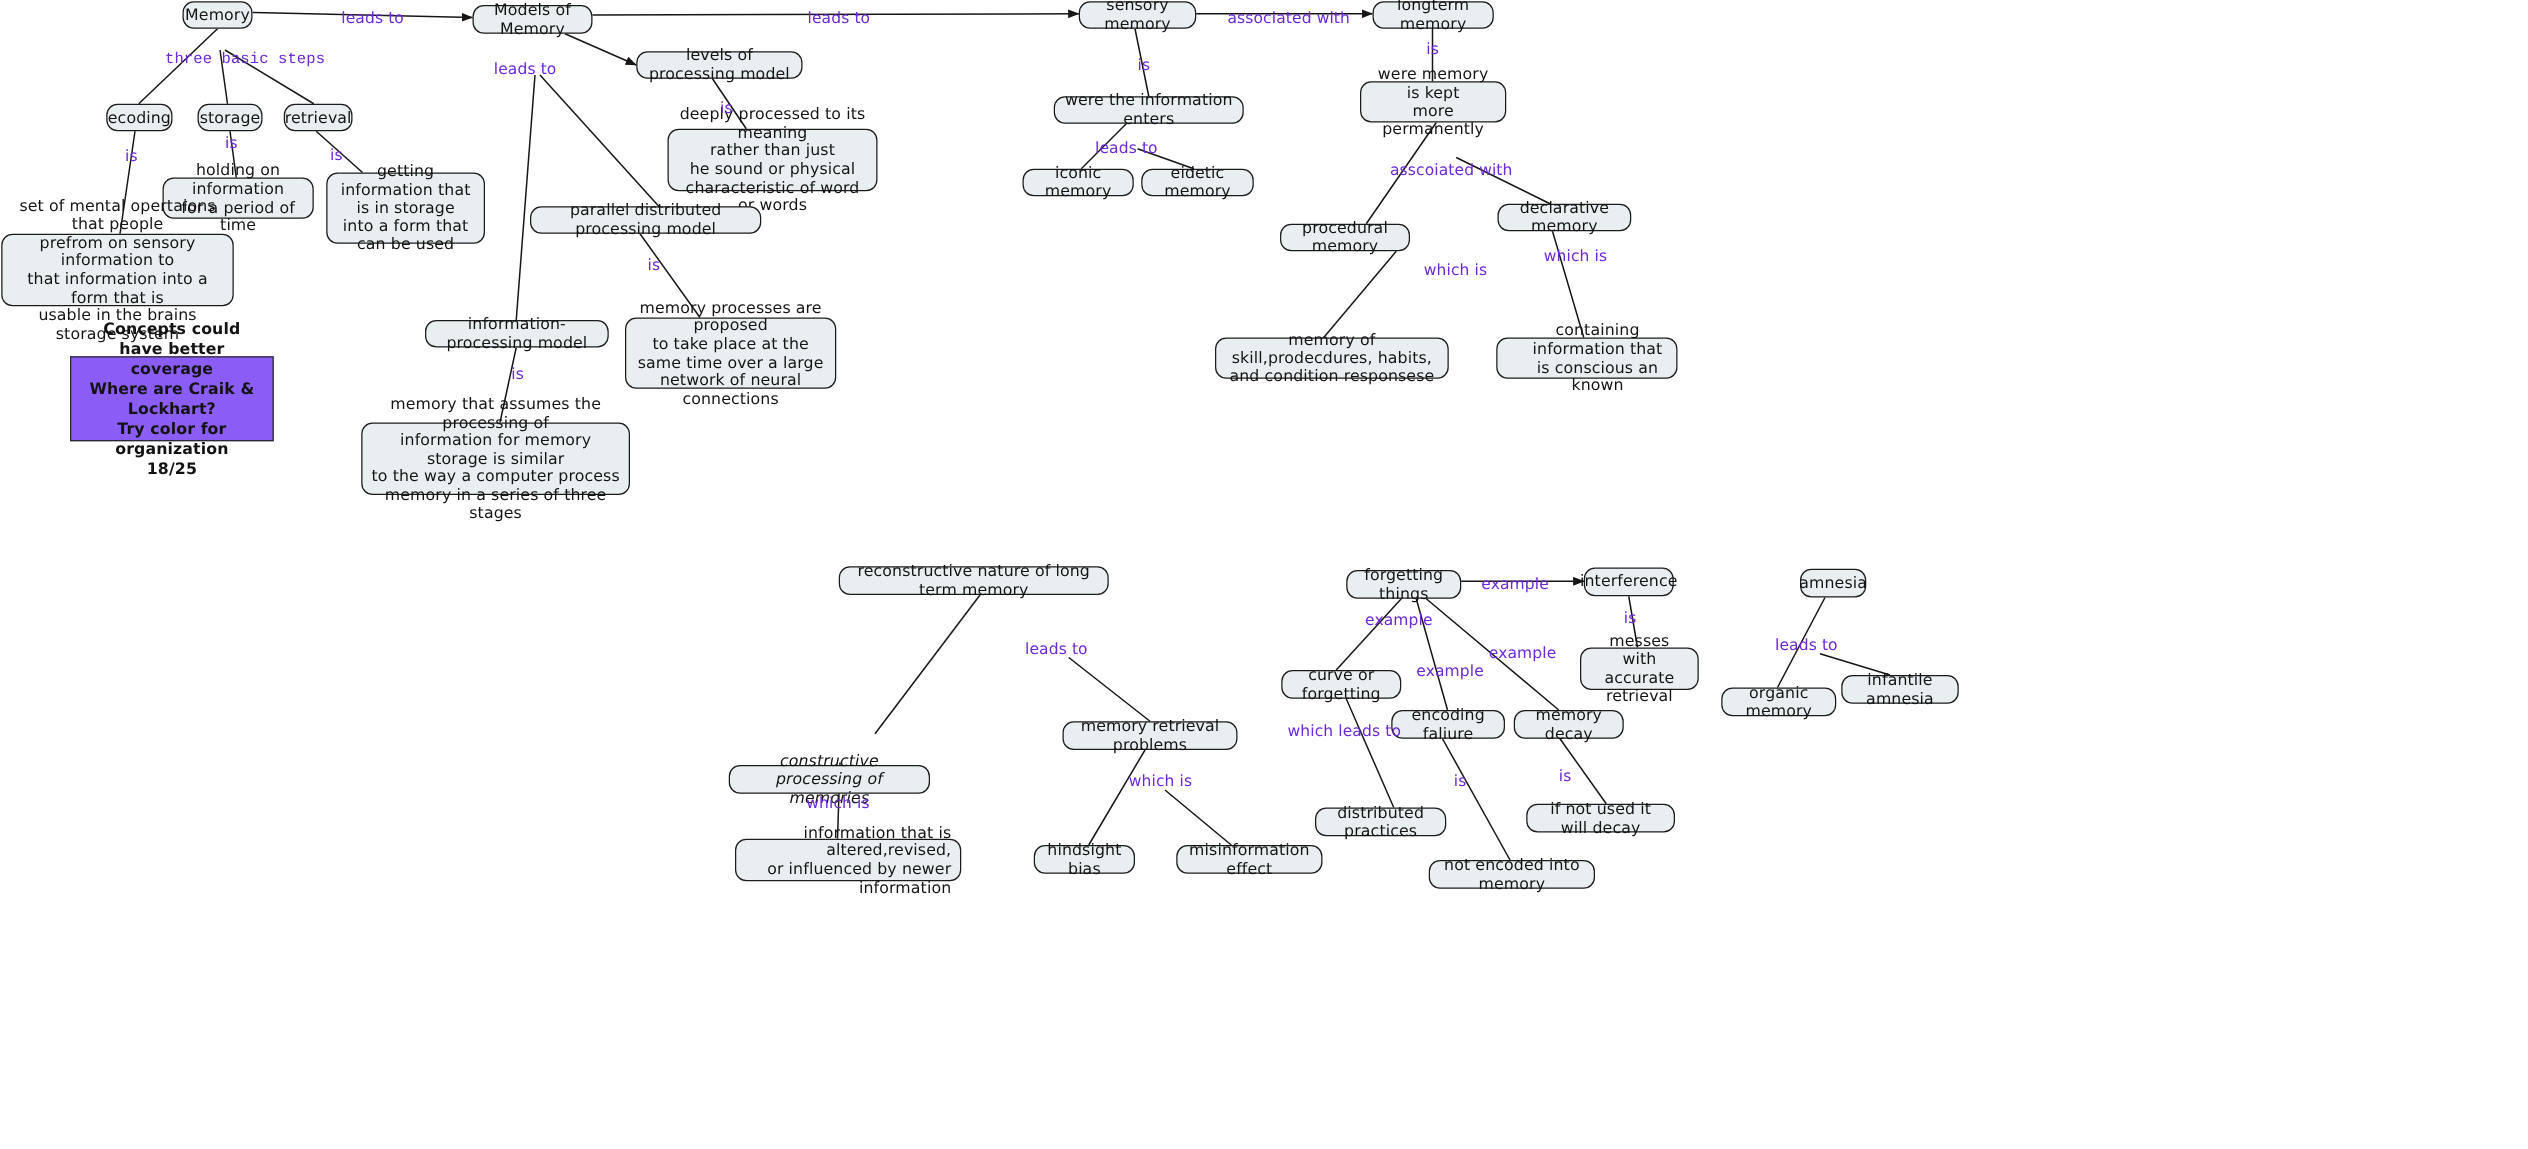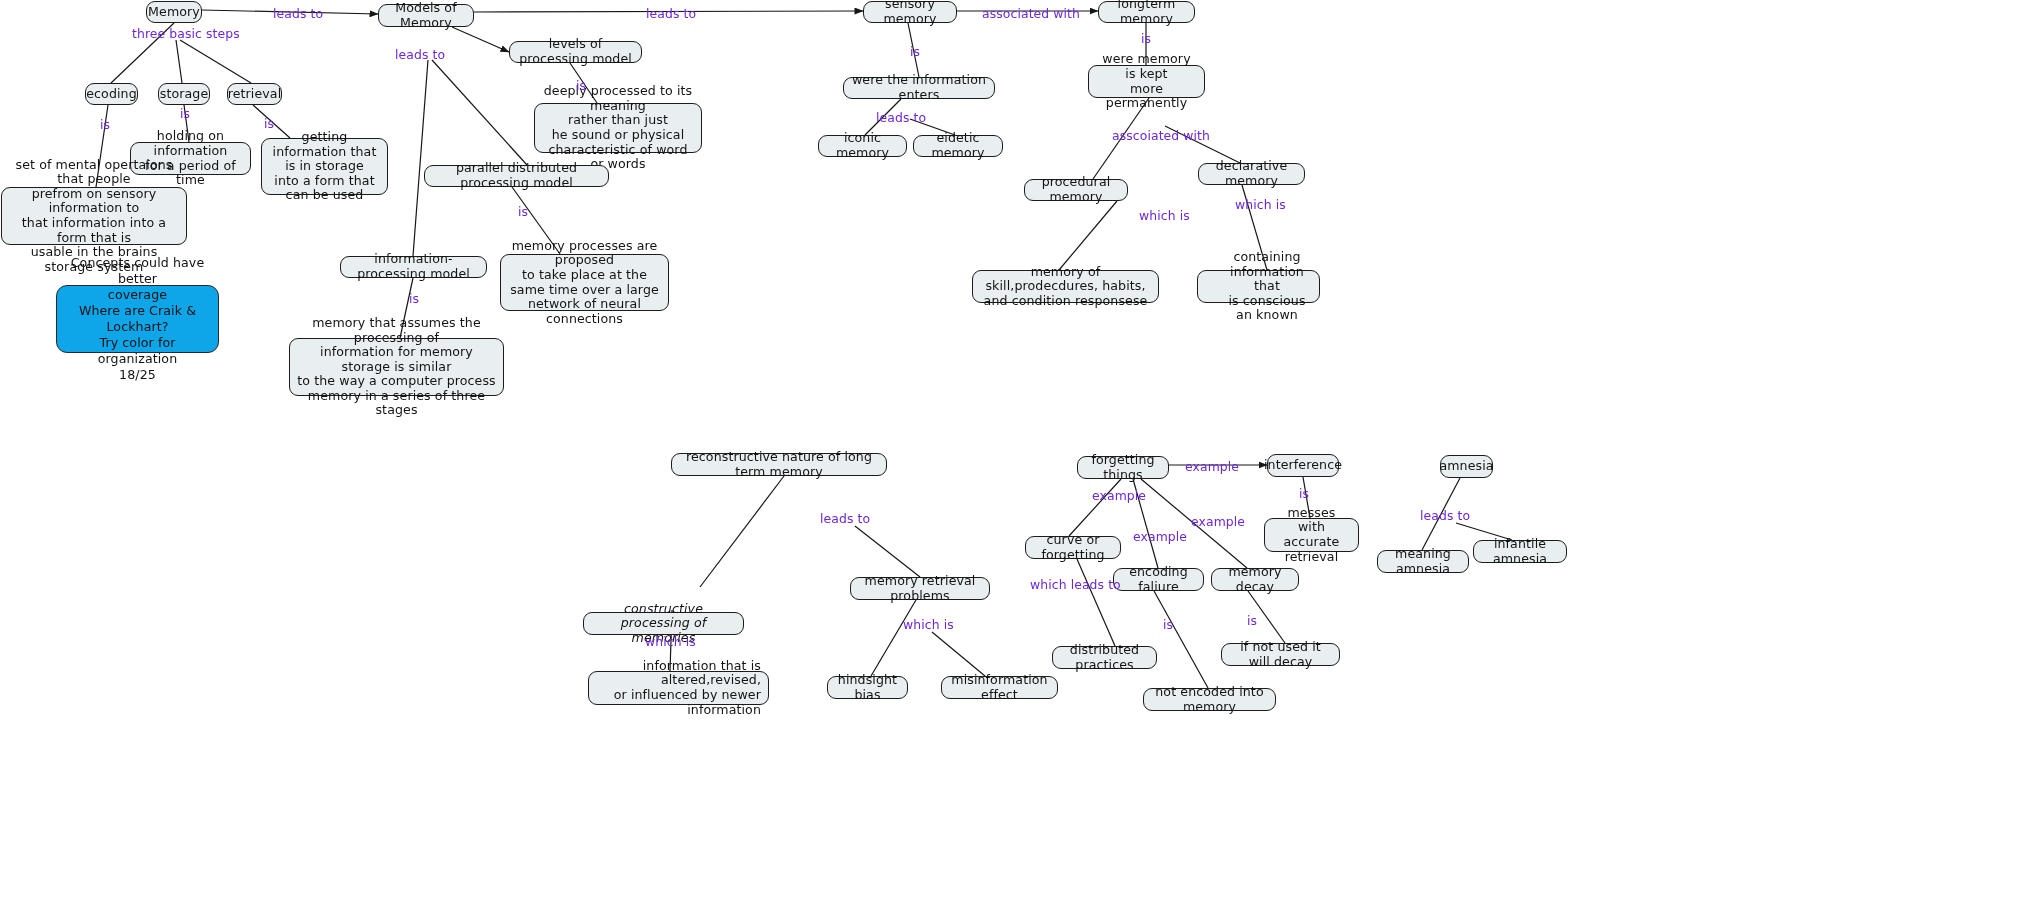--- a/index.html
+++ b/index.html
@@ -38,24 +38,24 @@
     font-size: 12.6px;
     color: #141414;
     padding: 3px 7px;
     display: flex;
     align-items: center;
     justify-content: center;
     white-space: pre-line;
     letter-spacing: 0.1px;
   }
   .node.note {
-    background: #0ea5e9;
+    background: #8b5cf6;
     border: 1.6px solid #2a2a2a;
-    border-radius: 11px;
-    font-weight: normal;
+    border-radius: 0;
+    font-weight: bold;
     font-size: 12.6px;
     color: #131313;
     line-height: 1.28;
   }
   .link-label {
     position: absolute;
     font-size: 12.4px;
     color: #6d28d9;
     white-space: nowrap;
     background: transparent;
@@ -153,48 +153,48 @@
 18/25</div>
       <div class="node" style="left: 843px; top: 77px; width: 152px; height: 22px;">were the information enters</div>
       <div class="node" style="left: 818px; top: 135px; width: 89px; height: 22px;">iconic memory</div>
       <div class="node" style="left: 913px; top: 135px; width: 90px; height: 22px;">eidetic memory</div>
       <div class="node" style="left: 1088px; top: 65px; width: 117px; height: 33px;">were memory is kept
 more permanently</div>
       <div class="node" style="left: 1024px; top: 179px; width: 104px; height: 22px;">procedural memory</div>
       <div class="node" style="left: 1198px; top: 163px; width: 107px; height: 22px;">declarative memory</div>
       <div class="node" style="left: 972px; top: 270px; width: 187px; height: 33px;">memory of skill,prodecdures, habits,
 and condition responsese</div>
-      <div class="node" style="left: 1197px; top: 270px; width: 123px; height: 33px; padding-left: 24px;">containing information that
+      <div class="node" style="left: 1197px; top: 270px; width: 145px; height: 33px; padding-left: 24px;">containing information that
 is conscious an known</div>
       <div class="node" style="left: 671px; top: 453px; width: 216px; height: 23px;">reconstructive nature of long term memory</div>
       <div class="node" style="left: 583px; top: 612px; width: 161px; height: 23px; font-style: italic;">constructive processing of memories</div>
       <div class="node" style="left: 850px; top: 577px; width: 140px; height: 23px;">memory retrieval problems</div>
       <div class="node" style="left: 588px; top: 671px; width: 181px; height: 34px; text-align: right;">information that is altered,revised,
 or influenced by newer information</div>
       <div class="node" style="left: 827px; top: 676px; width: 81px; height: 23px;">hindsight bias</div>
       <div class="node" style="left: 941px; top: 676px; width: 117px; height: 23px;">misinformation effect</div>
       <div class="node" style="left: 1077px; top: 456px; width: 92px; height: 23px;">forgetting things</div>
       <div class="node" style="left: 1267px; top: 454px; width: 72px; height: 23px;">interference</div>
       <div class="node" style="left: 1264px; top: 518px; width: 95px; height: 34px;">messes with
 accurate retrieval</div>
       <div class="node" style="left: 1025px; top: 536px; width: 96px; height: 23px;">curve or forgetting</div>
       <div class="node" style="left: 1113px; top: 568px; width: 91px; height: 23px;">encoding faliure</div>
       <div class="node" style="left: 1211px; top: 568px; width: 88px; height: 23px;">memory decay</div>
       <div class="node" style="left: 1052px; top: 646px; width: 105px; height: 23px;">distributed practices</div>
       <div class="node" style="left: 1143px; top: 688px; width: 133px; height: 23px;">not encoded into memory</div>
       <div class="node" style="left: 1221px; top: 643px; width: 119px; height: 23px;">if not used it will decay</div>
       <div class="node" style="left: 1440px; top: 455px; width: 53px; height: 23px;">amnesia</div>
-      <div class="node" style="left: 1377px; top: 550px; width: 92px; height: 23px;">meaning amnesia</div>
+      <div class="node" style="left: 1377px; top: 550px; width: 92px; height: 23px;">organic memory</div>
       <div class="node" style="left: 1473px; top: 540px; width: 94px; height: 23px;">infantile amnesia</div>
     </div>
   <div id="label-layer">
       <div class="link-label" style="left: 273px; top: 6px;">leads to</div>
       <div class="link-label" style="left: 646px; top: 6px;">leads to</div>
       <div class="link-label" style="left: 982px; top: 6px;">associated with</div>
-      <div class="link-label" style="left: 132px; top: 26px;">three basic steps</div>
+      <div class="link-label" style="left: 132px; top: 40px; font-family: Liberation Mono, monospace;">three basic steps</div>
       <div class="link-label" style="left: 100px; top: 117px;">is</div>
       <div class="link-label" style="left: 180px; top: 106px;">is</div>
       <div class="link-label" style="left: 264px; top: 116px;">is</div>
       <div class="link-label" style="left: 395px; top: 47px;">leads to</div>
       <div class="link-label" style="left: 576px; top: 78px;">is</div>
       <div class="link-label" style="left: 518px; top: 204px;">is</div>
       <div class="link-label" style="left: 409px; top: 291px;">is</div>
       <div class="link-label" style="left: 910px; top: 44px;">is</div>
       <div class="link-label" style="left: 876px; top: 110px;">leads to</div>
       <div class="link-label" style="left: 1141px; top: 31px;">is</div>

